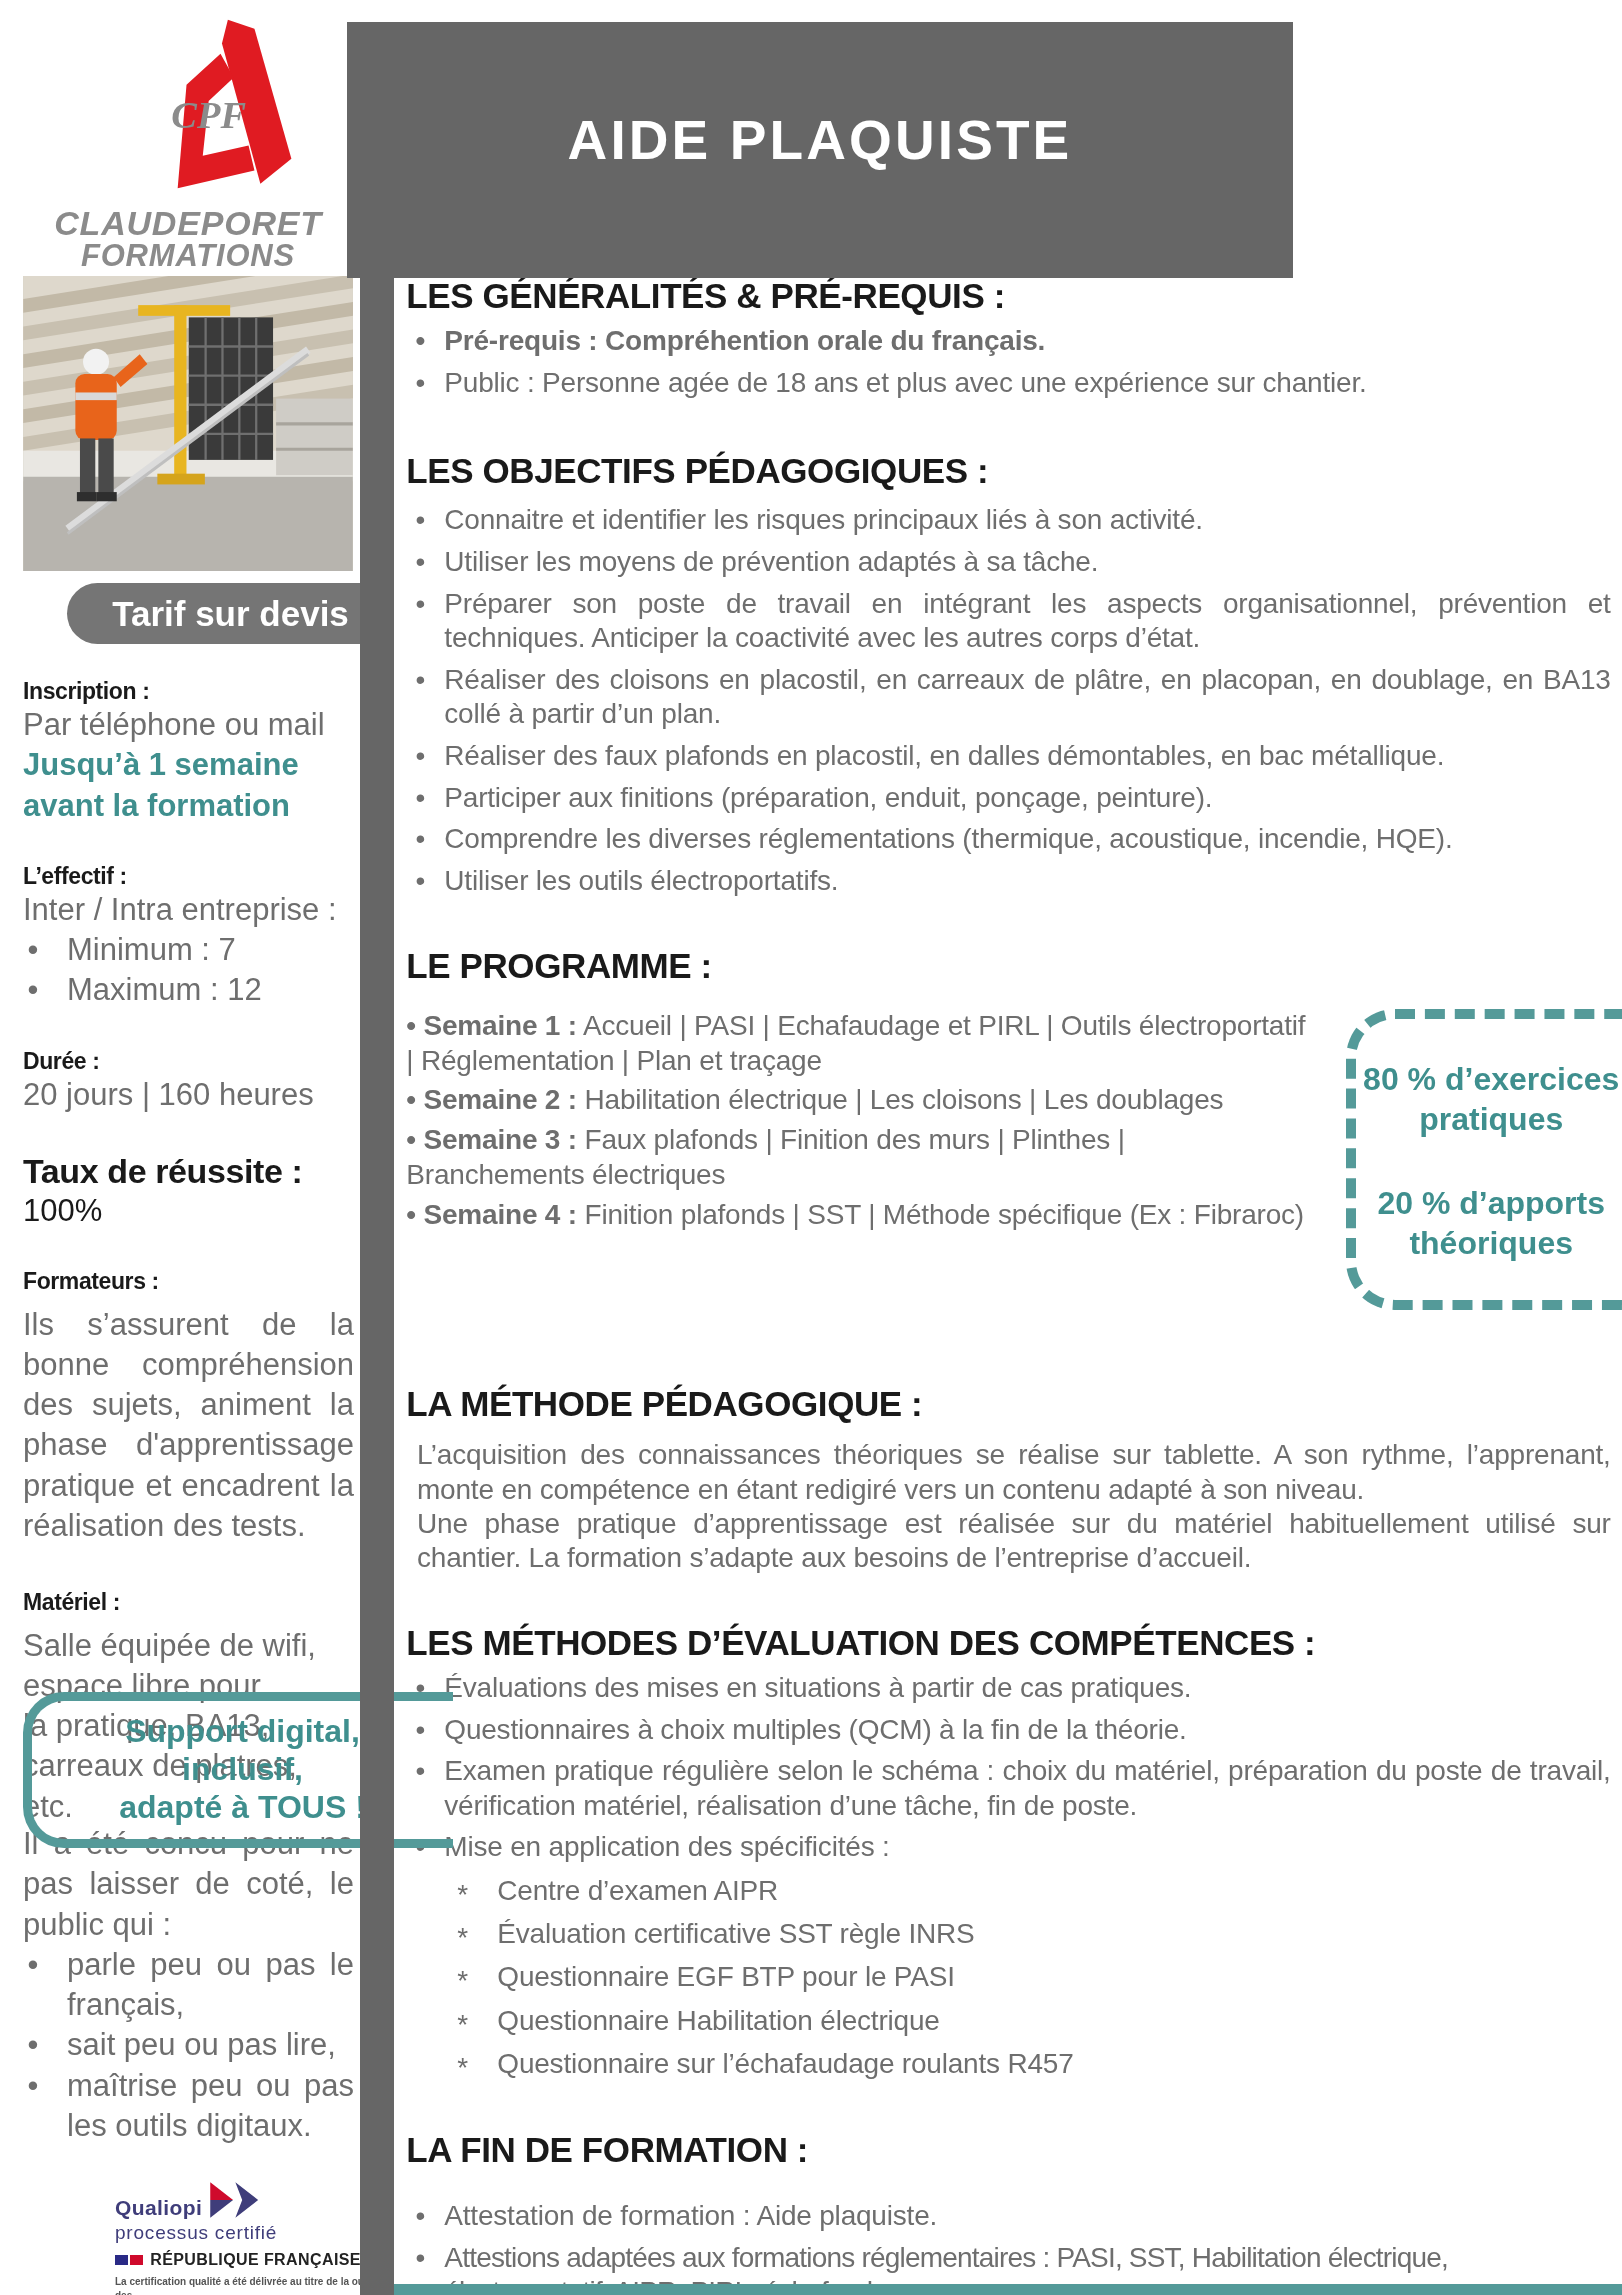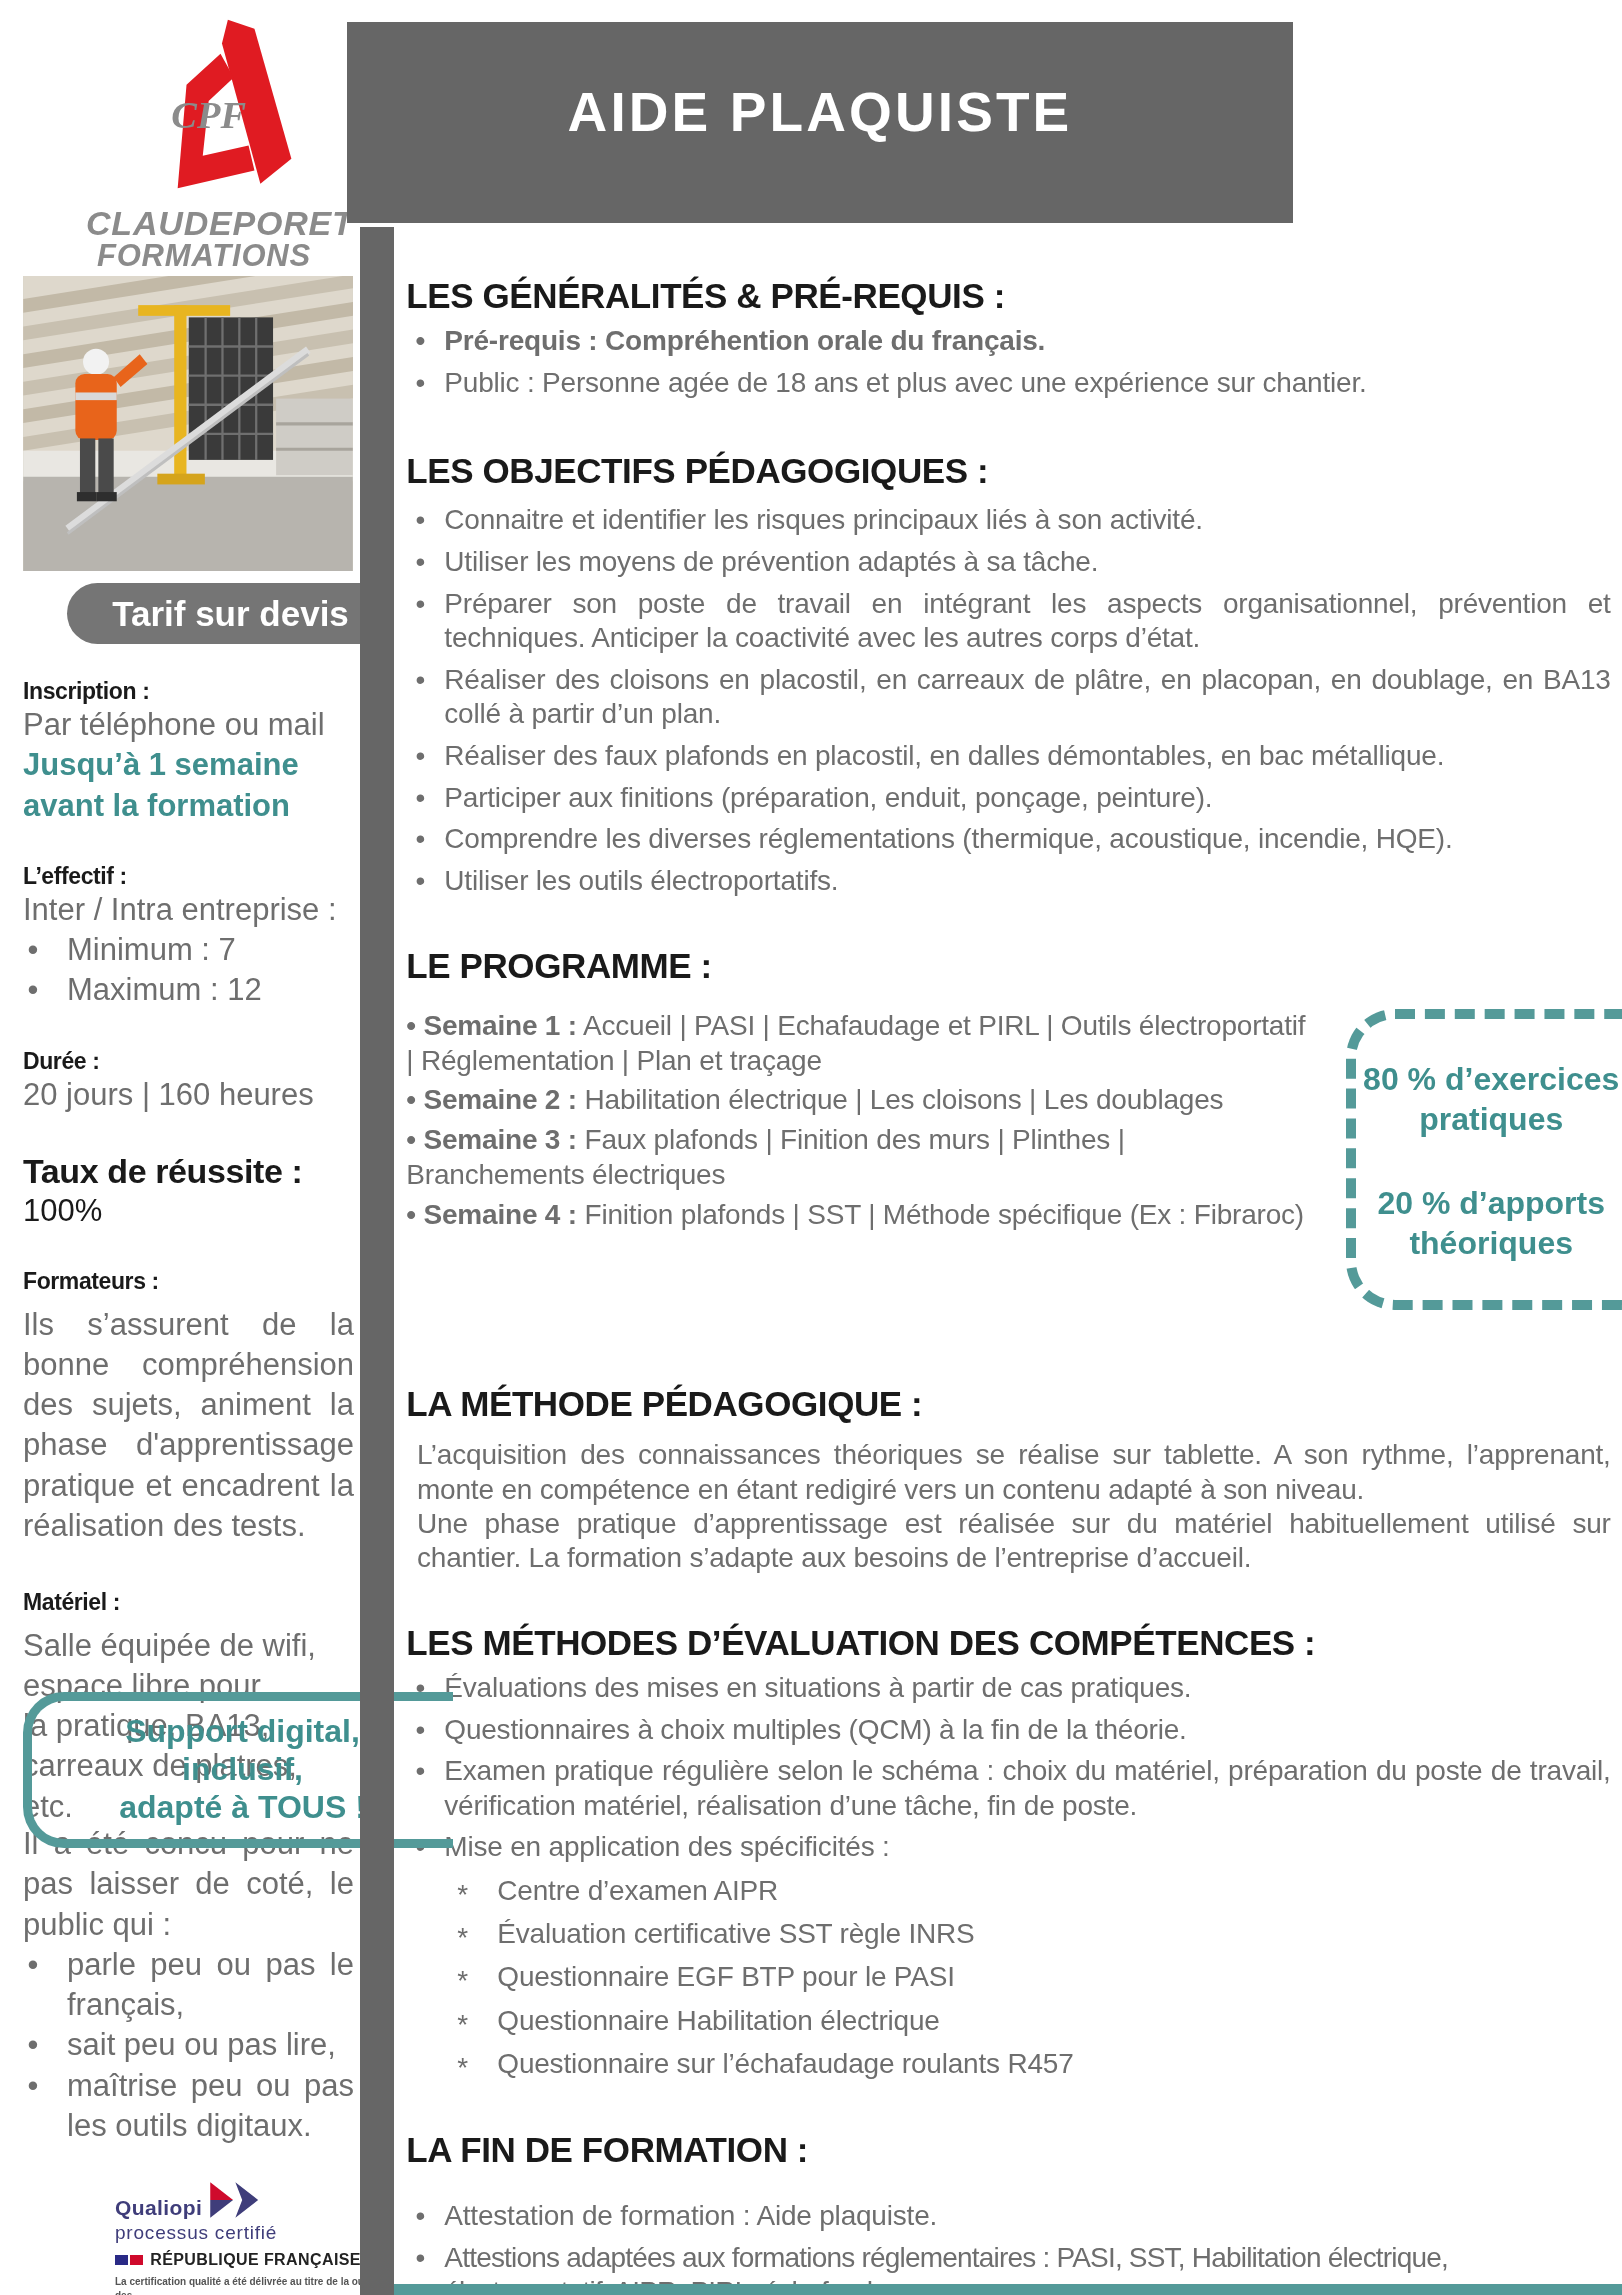--- a/index.html
+++ b/index.html
@@ -2,34 +2,34 @@
 <html style="font-size:12.3px"><head>
 <meta charset="utf-8">
 <style>
   html,body { margin:0; padding:0; background:#ffffff; }
   .page {
     position:relative; width:1623px; height:2295px; background:#ffffff;
     overflow:hidden; font-family:"Liberation Sans", sans-serif;
   }
   
   .header-band {
-    position:absolute; left:347px; top:21.5px; width:946px; height:201px;
+    position:absolute; left:347px; top:21.5px; width:946px; height:256px;
     background:#666666; display:flex; align-items:center; justify-content:center; z-index:3;
   }
   .header-band .title {
     color:#ffffff; font-size:55px; font-weight:bold; letter-spacing:3.1px;
     margin-top:-20px;
   }
   .vbar {
     position:absolute; left:360px; top:227px; width:34px; height:2068px;
     background:#666666; z-index:4;
   }
   
   .logo-block { position:absolute; left:54px; top:10.7px; width:268px; text-align:center; }
-  .logo-name { color:#8b8b8b; font-weight:bold; font-style:italic; letter-spacing:0.8px; line-height:1.02;margin-left:32px; }
+  .logo-name { color:#8b8b8b; font-weight:bold; font-style:italic; letter-spacing:0.8px; line-height:1.02; }
   .logo-name .l1 { font-size:34px; }
   .logo-name .l2 { font-size:31px; }
   .photo {
     position:absolute; left:23px; top:276px; width:330px; height:295px; overflow:hidden; background:#d8d2c6;
   }
   .tarif-banner {
     position:absolute; left:67px; top:583px; width:327px; height:61px;
     background:#757575; border-radius:32px 0 0 32px; z-index:2;
     display:flex; align-items:center; justify-content:center;
   }

